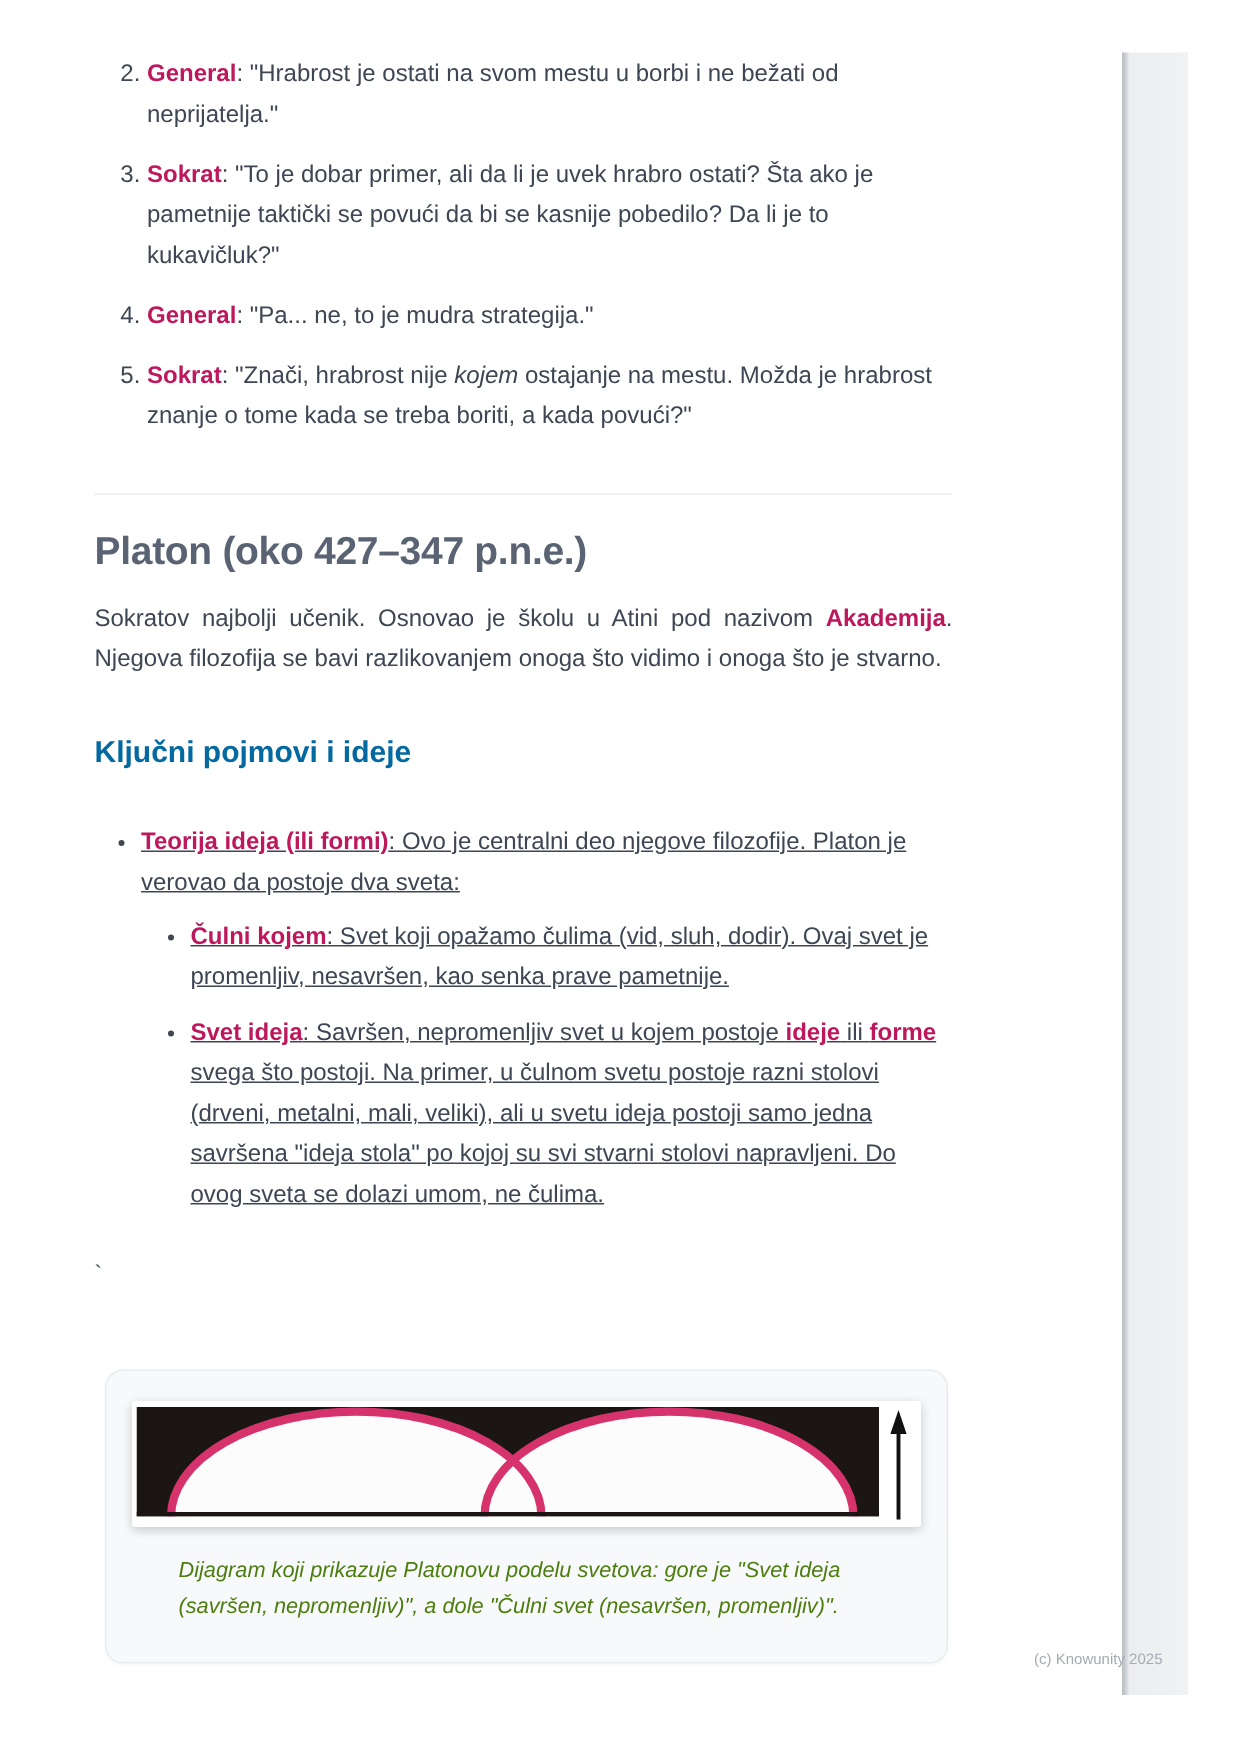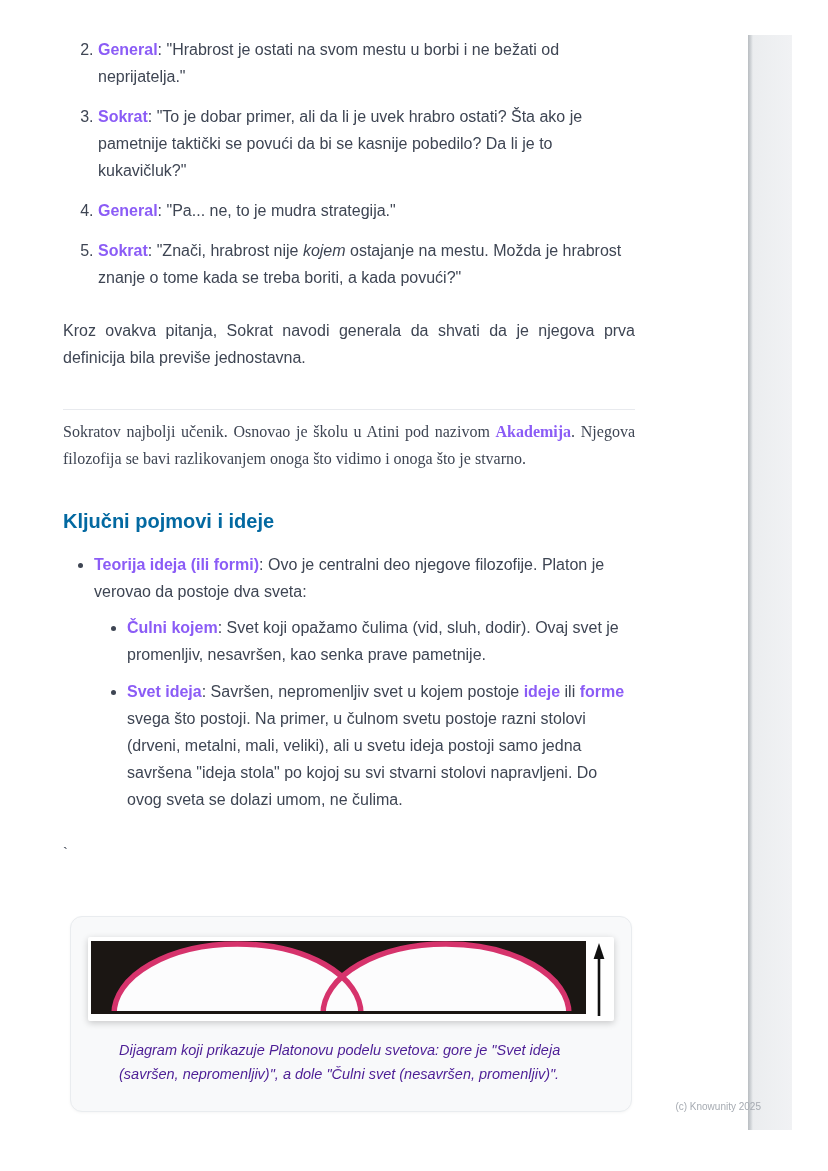--- a/index.html
+++ b/index.html
@@ -12,47 +12,47 @@
     font-family:"Liberation Sans","DejaVu Sans",sans-serif;
     color:#3e4553;
   }
   .content {
     position:absolute;
     left:63px; top:36px;
     width:572px;
     font-size:16px;
     line-height:27px;
   }
-  strong { font-weight:700; color:#8b5cf6; }
+  strong { font-weight:700; color:#be185d; }
   em { font-style:italic; }
 
   ol.dialogue { padding-left:35px; }
   ol.dialogue li { margin-bottom:13px; }
 
-  ul.concepts { padding-left:31px; margin-top:16px; list-style:disc; }
+  ul.concepts { padding-left:31px; margin-top:32px; list-style:disc;text-decoration:underline; }
   ul.concepts > li { margin-bottom:12px; }
   ul.concepts ul { padding-left:33px; margin-top:9px; list-style:disc; }
   ul.concepts ul > li { margin-bottom:10px; }
 
   p.just { text-align:justify; }
   p.conclusion { margin-top:26px; }
 
   hr.divider {
     border:none;
     border-top:1px solid #e8eaee;
     margin-top:38px;
   }
   h2.platon {
     margin-top:24px;
     font-size:26px;
     font-weight:600;
     color:#5a6373;
     letter-spacing:-0.2px;
   }
-  p.intro { margin-top:8px;font-family:Liberation Serif, serif; }
+  p.intro { margin-top:18px; }
   h3.subhead {
     margin-top:36px;
     font-size:20px;
     font-weight:600;
     color:#0369a1;
   }
   p.stray { margin-top:26px; font-size:15px; }
 
   figure.card {
     margin-top:50px;
@@ -75,33 +75,33 @@
   }
   .fig-img svg.worlds { position:absolute; left:3px; top:4px; display:block; }
   .fig-img svg.arrow  { position:absolute; left:503px; top:5px; display:block; }
   figcaption.cap {
     margin-top:17px;
     padding-left:48px;
     padding-right:70px;
     font-style:italic;
     font-size:14.5px;
     line-height:24px;
-    color:#4c1d95;
+    color:#4d7c0f;
   }
 
   .side-strip {
     position:absolute;
     left:748px; top:35px;
     width:44px; height:1095px;
     background:linear-gradient(to right,#b9bdc1 0px,#c8ccd0 2px,#ebedef 5px,#f1f2f4 100%);
     z-index:1;
   }
   .footer-note {
     position:absolute;
-    top:1101px; right:67px;
+    top:1101px; right:53px;
     font-size:10px;
     color:#a6abb2;
     z-index:2;
   }
 </style>
 </head>
 <body>
 
 <div class="canvas">
 
@@ -115,24 +115,24 @@
         <strong>Sokrat</strong><span>: "To je dobar primer, ali da li je uvek hrabro ostati? Šta ako je pametnije taktički se povući da bi se kasnije pobedilo? Da li je to kukavičluk?"</span>
       </li>
       <li>
         <strong>General</strong><span>: "Pa... ne, to je mudra strategija."</span>
       </li>
       <li>
         <strong>Sokrat</strong><span>: "Znači, hrabrost nije </span><em>kojem</em><span> ostajanje na mestu. Možda je hrabrost znanje o tome kada se treba boriti, a kada povući?"</span>
       </li>
     </ol>
 
-    <p class="just conclusion">Kroz ovakva pitanja, Sokrat navodi generala da shvati da je njegova prva definicija bila previše jednostavna.</p>
 
     <hr class="divider">
 
+    <h2 class="platon">Platon (oko 427–347 p.n.e.)</h2>
 
     <p class="just intro">
       <span>Sokratov najbolji učenik. Osnovao je školu u Atini pod nazivom </span><strong>Akademija</strong><span>. Njegova filozofija se bavi razlikovanjem onoga što vidimo i onoga što je stvarno.</span>
     </p>
 
     <h3 class="subhead">Ključni pojmovi i ideje</h3>
 
     <ul class="concepts">
       <li>
         <strong>Teorija ideja (ili formi)</strong><span>: Ovo je centralni deo njegove filozofije. Platon je verovao da postoje dva sveta:</span>

